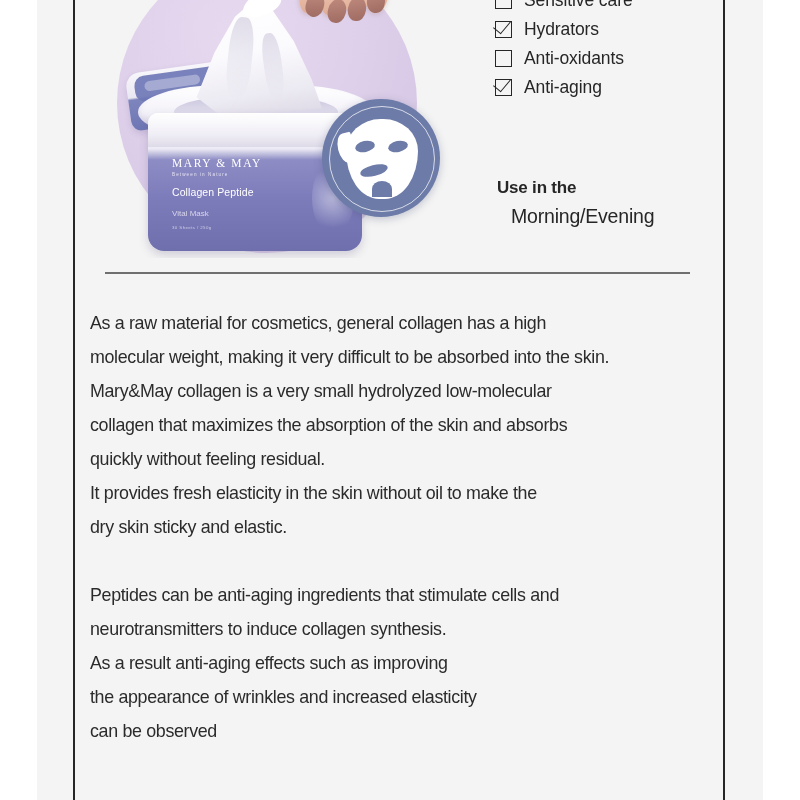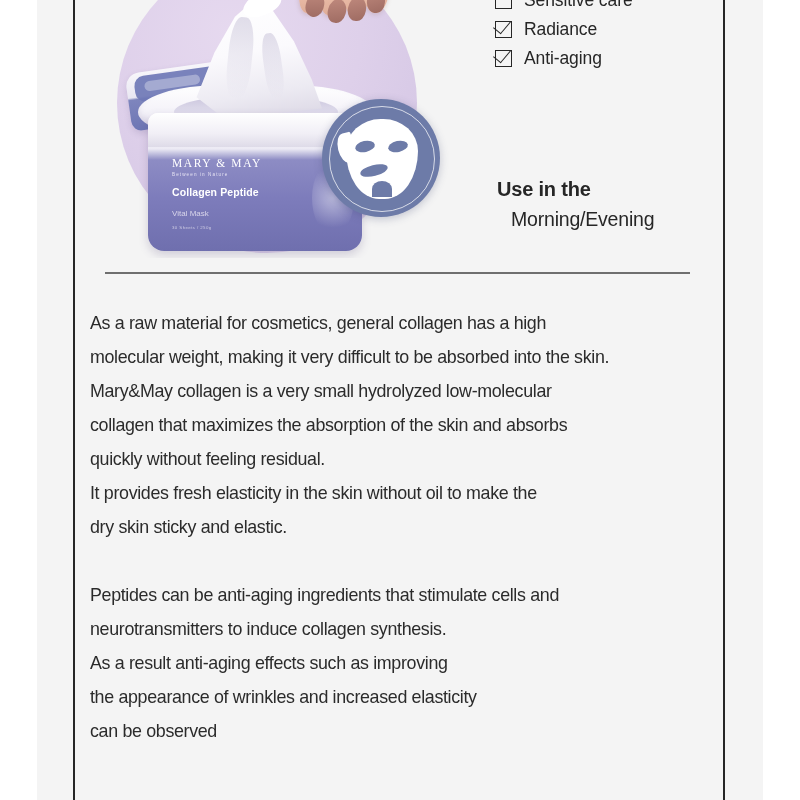--- a/index.html
+++ b/index.html
@@ -146,21 +146,21 @@
     line-height: 1.1;
   }
   .brand-sub {
     font-size: 4.6px;
     letter-spacing: 1.1px;
     color: #e6e3f3;
     margin-top: 2px;
   }
   .prod-name {
     font-size: 10.5px;
-    font-weight: bold;
+    font-weight: normal;
     color: #ffffff;
     margin-top: 9px;
     letter-spacing: .1px;
   }
   .prod-sub {
     font-size: 8px;
     color: #d8d5ea;
     margin-top: 11px;
   }
   .prod-qty {
@@ -368,21 +368,21 @@
 
   
   .usage {
     position: absolute;
     left: 497px;
     top: 178px;
     width: 230px;
     color: #262626;
   }
   .usage-line1 {
-    font-size: 20px;
+    font-size: 17px;
     font-weight: bold;
     letter-spacing: -.2px;
   }
   .usage-line2 {
     font-size: 19.5px;
     margin-top: 7px;
     margin-left: 14px;
     letter-spacing: -.2px;
   }
 
@@ -481,21 +481,25 @@
     </div>
   </div>
 
   <div class="checklist" id="checklist">
       <div class="check-row">
         <span class="check-box"></span>
         <span class="check-label">Sensitive care</span>
       </div>
       <div class="check-row">
         <span class="check-box checked"></span>
-        <span class="check-label">Radiance</span>
+        <span class="check-label">Hydrators</span>
+      </div>
+      <div class="check-row">
+        <span class="check-box"></span>
+        <span class="check-label">Anti-oxidants</span>
       </div>
       <div class="check-row">
         <span class="check-box checked"></span>
         <span class="check-label">Anti-aging</span>
       </div>
     </div>
 
   <div class="usage">
     <div class="usage-line1">Use in the</div>
     <div class="usage-line2">Morning/Evening</div>

